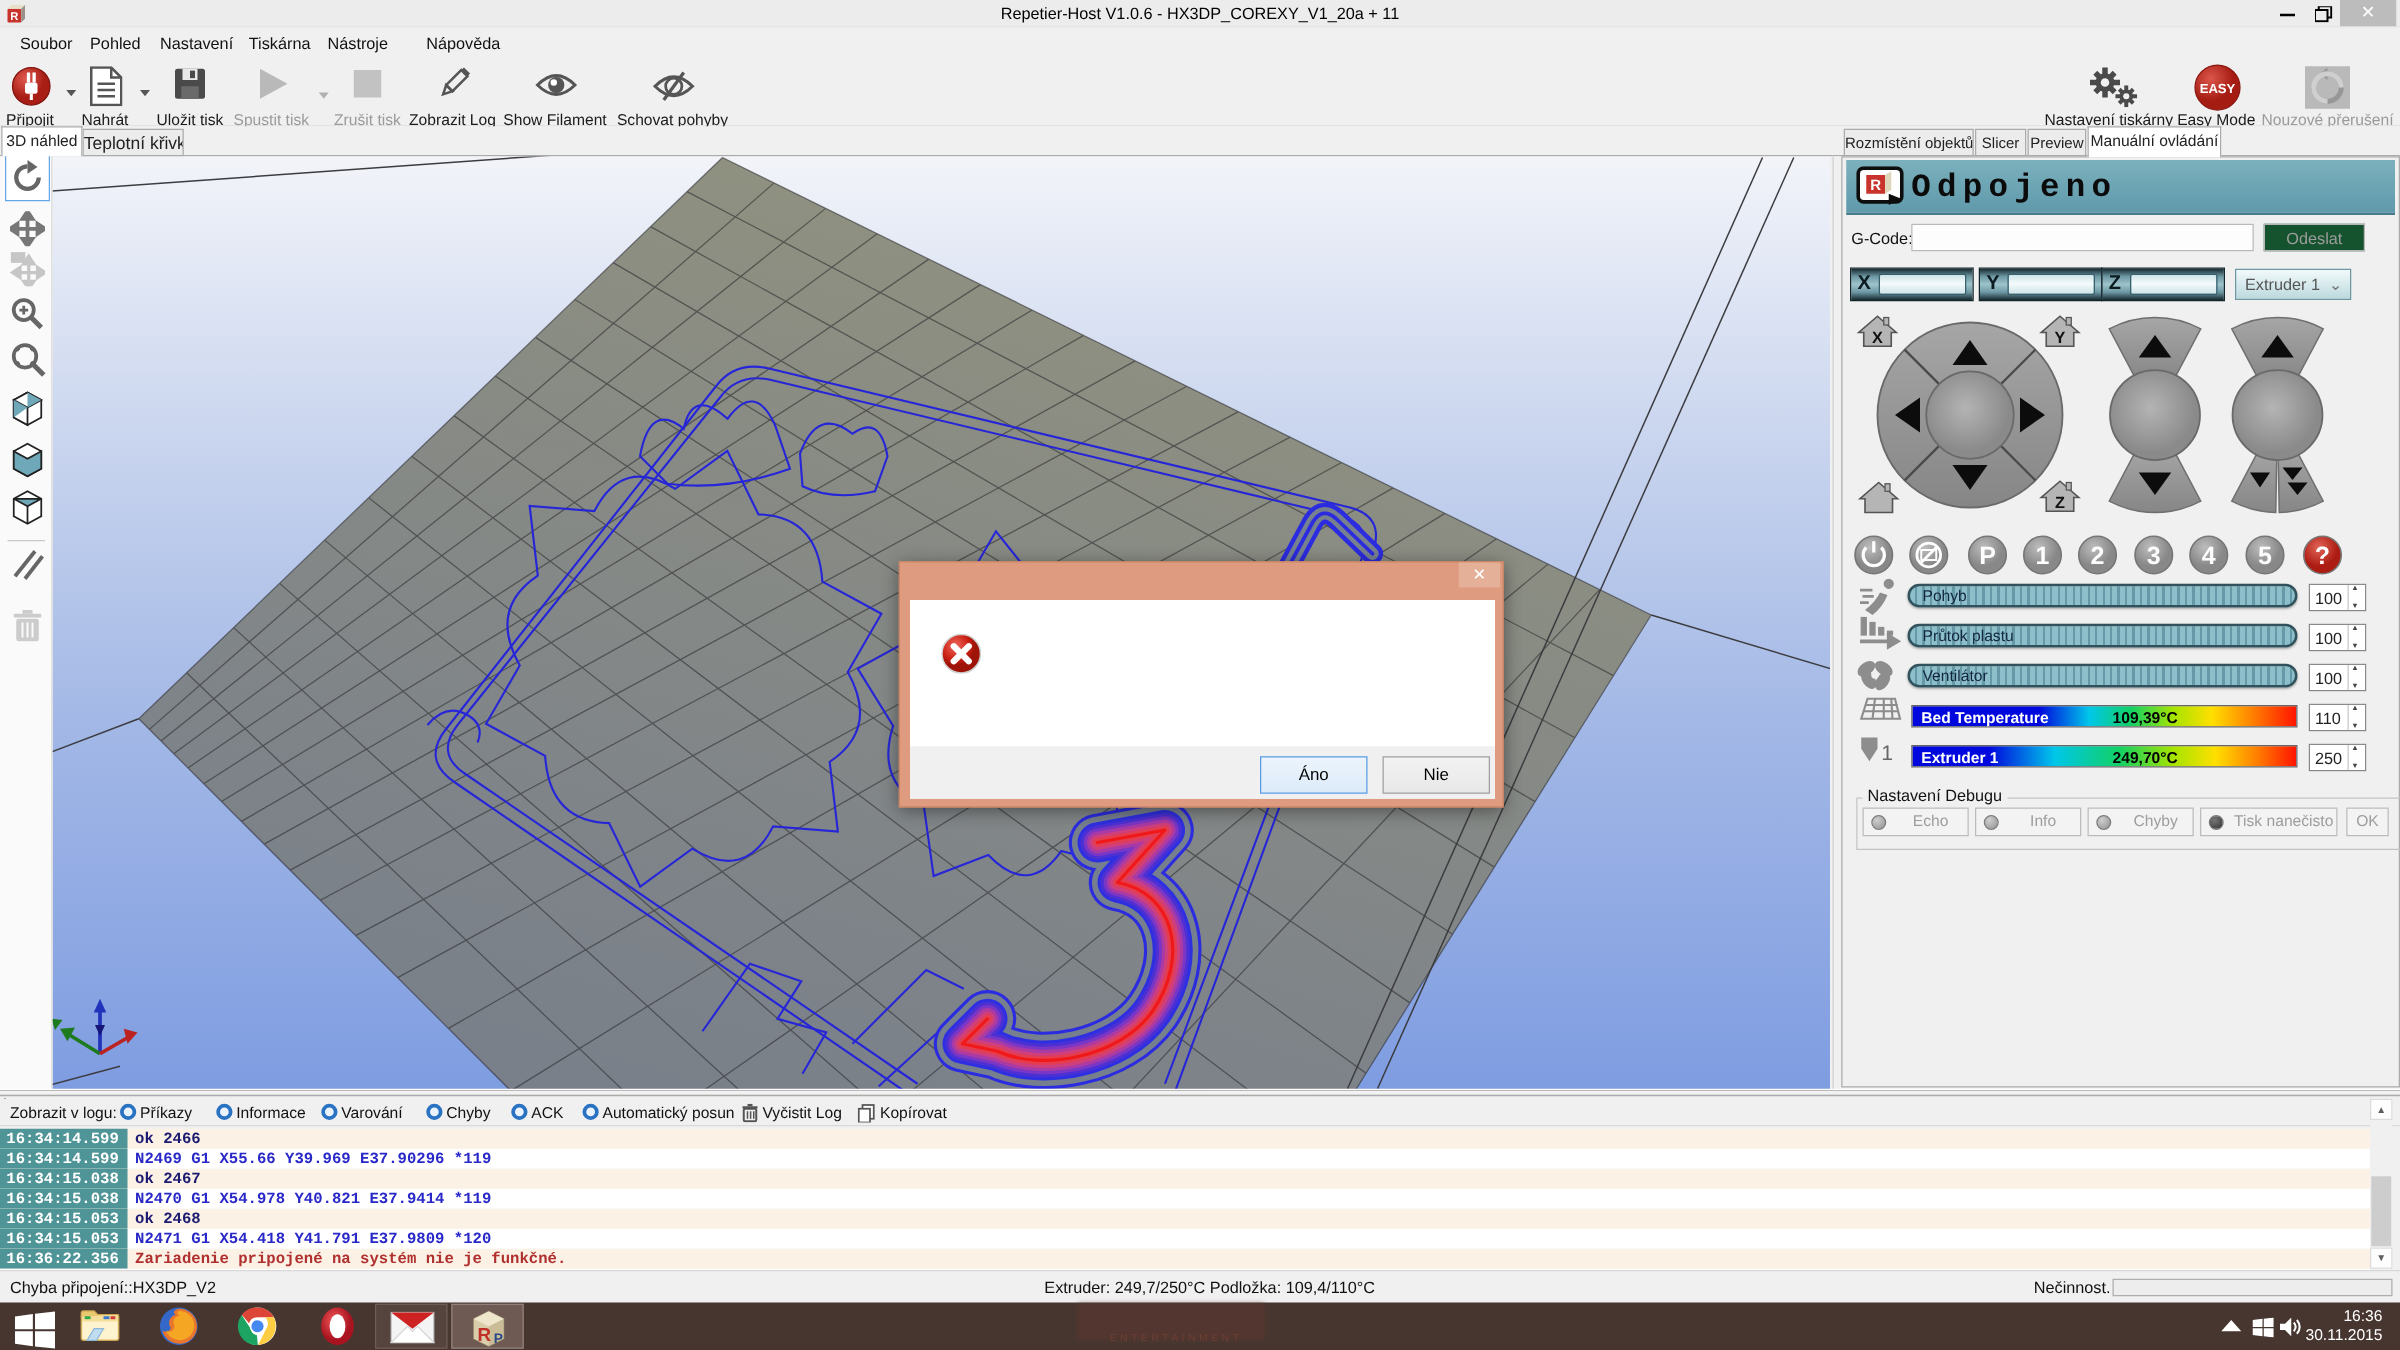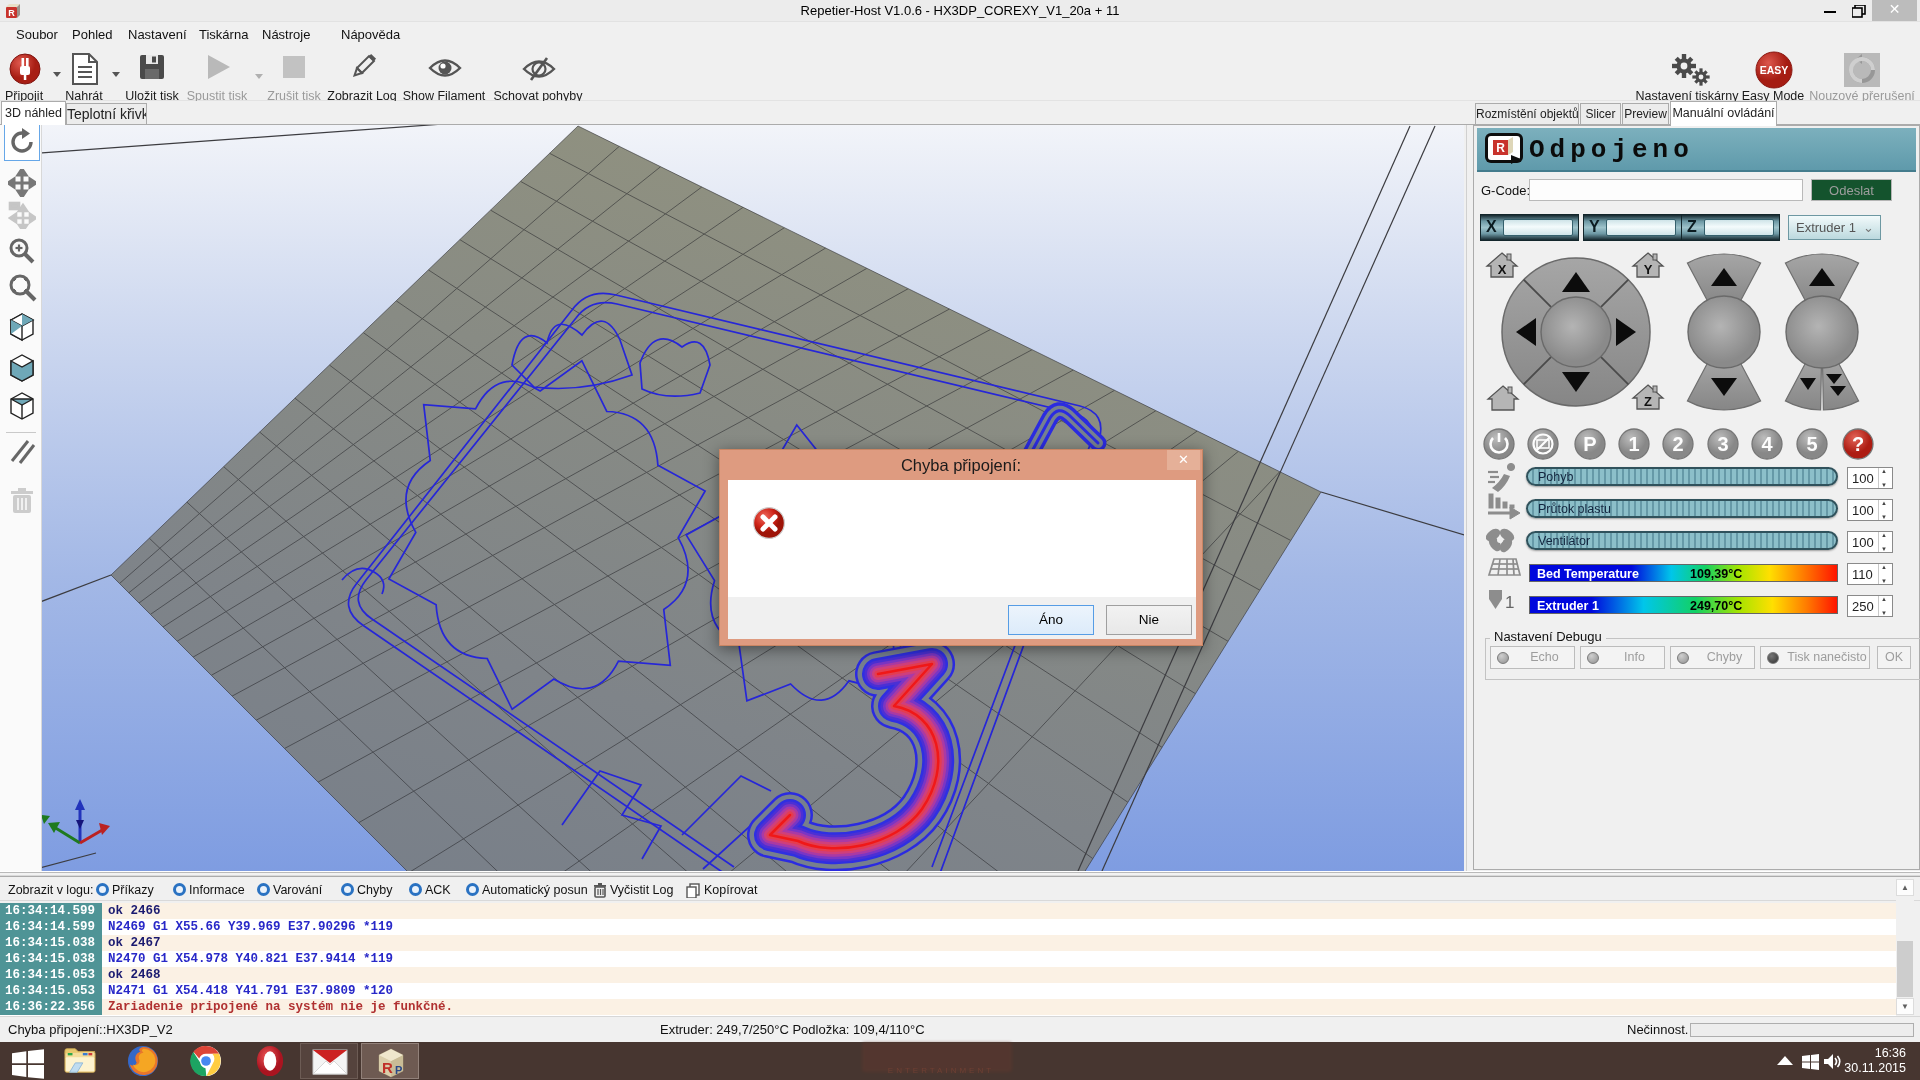--- a/index.html
+++ b/index.html
@@ -668,21 +668,21 @@
       </svg>
       <div class="ltxt" style="left:704px">Kopírovat</div>
     </div><div class="lrow" style="top:26px;background:#fbf1e4"><div class="ts">16:34:14.599</div><div class="msg" style="color:#1a1a70">ok 2466</div></div><div class="lrow" style="top:42px;background:#ffffff"><div class="ts">16:34:14.599</div><div class="msg" style="color:#2828c8">N2469 G1 X55.66 Y39.969 E37.90296 *119</div></div><div class="lrow" style="top:58px;background:#fbf1e4"><div class="ts">16:34:15.038</div><div class="msg" style="color:#1a1a70">ok 2467</div></div><div class="lrow" style="top:74px;background:#ffffff"><div class="ts">16:34:15.038</div><div class="msg" style="color:#2828c8">N2470 G1 X54.978 Y40.821 E37.9414 *119</div></div><div class="lrow" style="top:90px;background:#fbf1e4"><div class="ts">16:34:15.053</div><div class="msg" style="color:#1a1a70">ok 2468</div></div><div class="lrow" style="top:106px;background:#ffffff"><div class="ts">16:34:15.053</div><div class="msg" style="color:#2828c8">N2471 G1 X54.418 Y41.791 E37.9809 *120</div></div><div class="lrow" style="top:122px;background:#fbf1e4"><div class="ts">16:36:22.356</div><div class="msg" style="color:#b03030">Zariadenie pripojené na systém nie je funkčné.</div></div><div class="lrow" style="top:138px;background:#ffffff"></div><div class="abs" style="left:1896px;top:2px;width:18px;height:136px;background:#f0f0f0">
 <div class="abs" style="left:0;top:0;width:18px;height:17px;background:#fdfdfd;border:1px solid #dcdcdc;text-align:center;font-size:8px;color:#606060;line-height:16px">▲</div>
 <div class="abs" style="left:0;top:119px;width:18px;height:17px;background:#fdfdfd;border:1px solid #dcdcdc;text-align:center;font-size:8px;color:#606060;line-height:16px">▼</div>
 <div class="abs" style="left:1px;top:62px;width:16px;height:56px;background:#cdcdcd"></div>
 </div>')
 </div>
 <div class="abs" id="sbar">
     <div class="abs" style="left:8px;top:5px;font-size:13px;color:#111">Chyba připojení::HX3DP_V2</div>
-    <div class="abs" style="left:660px;top:5px;width:440px;text-align:left;font-size:13px;color:#111">Extruder: 249,7/250°C Podložka: 109,4/110°C</div>
+    <div class="abs" style="left:660px;top:5px;width:440px;text-align:right;font-size:13px;color:#111">Extruder: 249,7/250°C Podložka: 109,4/110°C</div>
     <div class="abs" style="left:1627px;top:5px;font-size:13px;color:#111">Nečinnost.</div>
     <div class="abs" style="left:1690px;top:6px;width:224px;height:14px;border:1px solid #aeaeae;background:#ededed"></div>
   </div>
 <div class="abs" id="taskbar">
     <div class="abs" style="left:862px;top:0px;width:150px;height:30px;background:#63382e;border-radius:3px;opacity:0.45;filter:blur(1.5px)"></div>
     <div class="abs" style="left:876px;top:24px;width:130px;text-align:center;font-size:8px;letter-spacing:3px;color:#7a4335;opacity:0.7">ENTERTAINMENT</div>
     <svg class="ticon" style="left:12px;top:6px" width="28" height="26" viewBox="0 0 28 26">
 <g fill="#fff">
         <polygon points="0,3.5 12.5,1.8 12.5,12.4 0,12.4"></polygon>
         <polygon points="14,1.6 28,0 28,12.4 14,12.4"></polygon>
@@ -750,21 +750,20 @@
       </g>
     </svg>
     <svg class="abs" style="left:1824px;top:12px" width="18" height="15" viewBox="0 0 18 15">
 <polygon points="0,5 4,5 9,0 9,15 4,10 0,10" fill="#fff"></polygon>
 <path d="M11,4 Q14,7.5 11,11" fill="none" stroke="#fff" stroke-width="1.6"></path>
 <path d="M13.5,2 Q18,7.5 13.5,13" fill="none" stroke="#fff" stroke-width="1.6"></path>
 </svg>
     <div id="traytxt">16:36<br>30.11.2015</div>
   </div>
 <div class="abs" id="dlg">
- <div id="dlgtitle">Chyba připojení:</div>
  <div id="dlgx">✕</div>
  <div id="dlginner">
   <svg class="abs" style="left:25px;top:27px" width="32" height="32" viewBox="0 0 32 32">
    <defs>
           <radialGradient id="errg" cx="0.35" cy="0.3">
             <stop offset="0" stop-color="#ee6a5e"></stop>
             <stop offset="0.7" stop-color="#cc2014"></stop>
             <stop offset="1" stop-color="#9e1408"></stop>
           </radialGradient>
         </defs>

